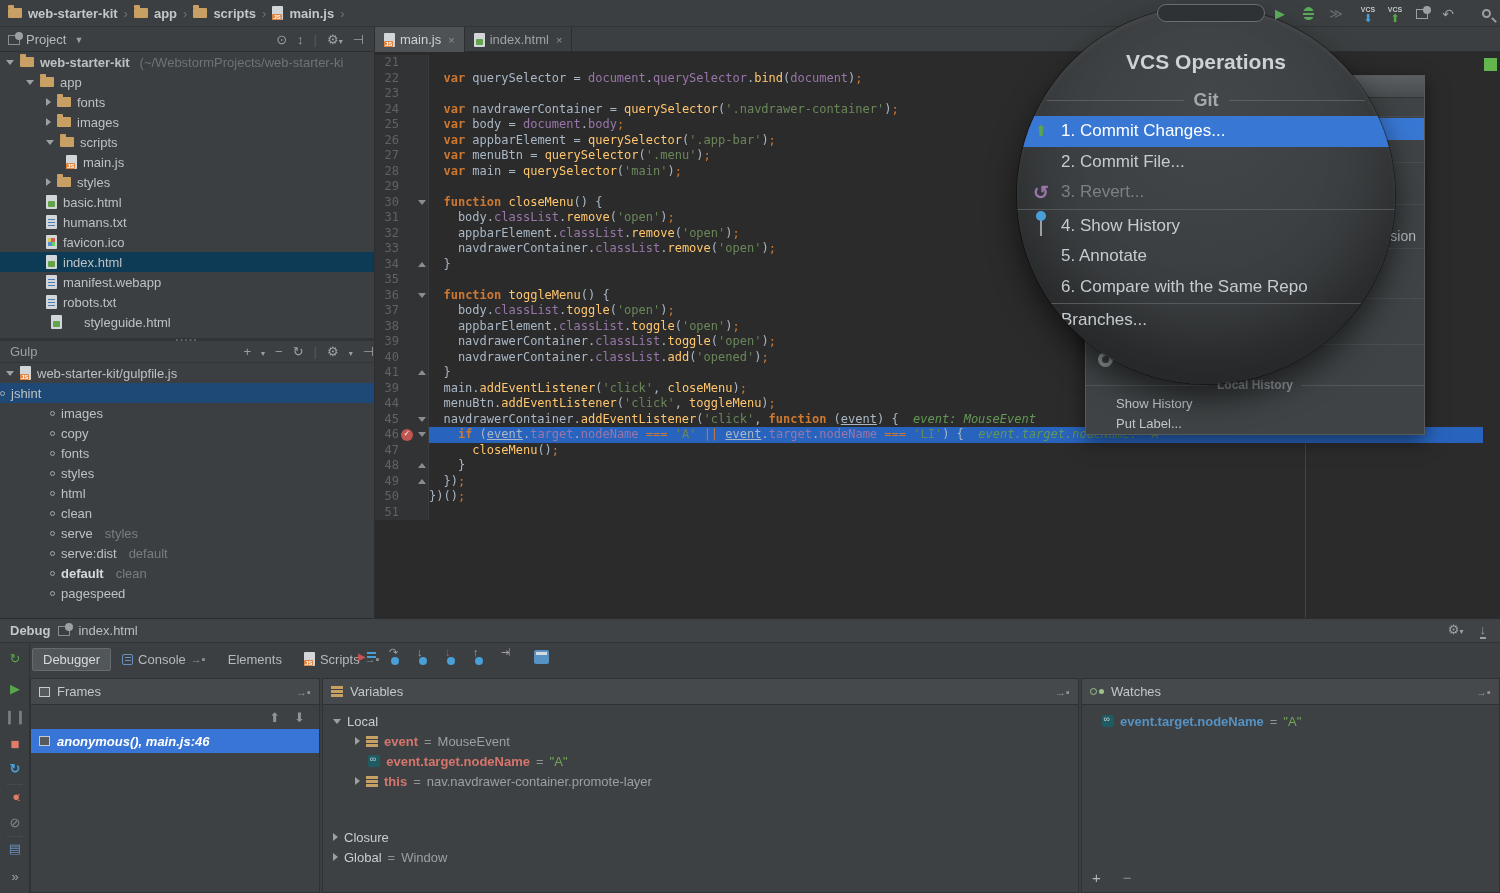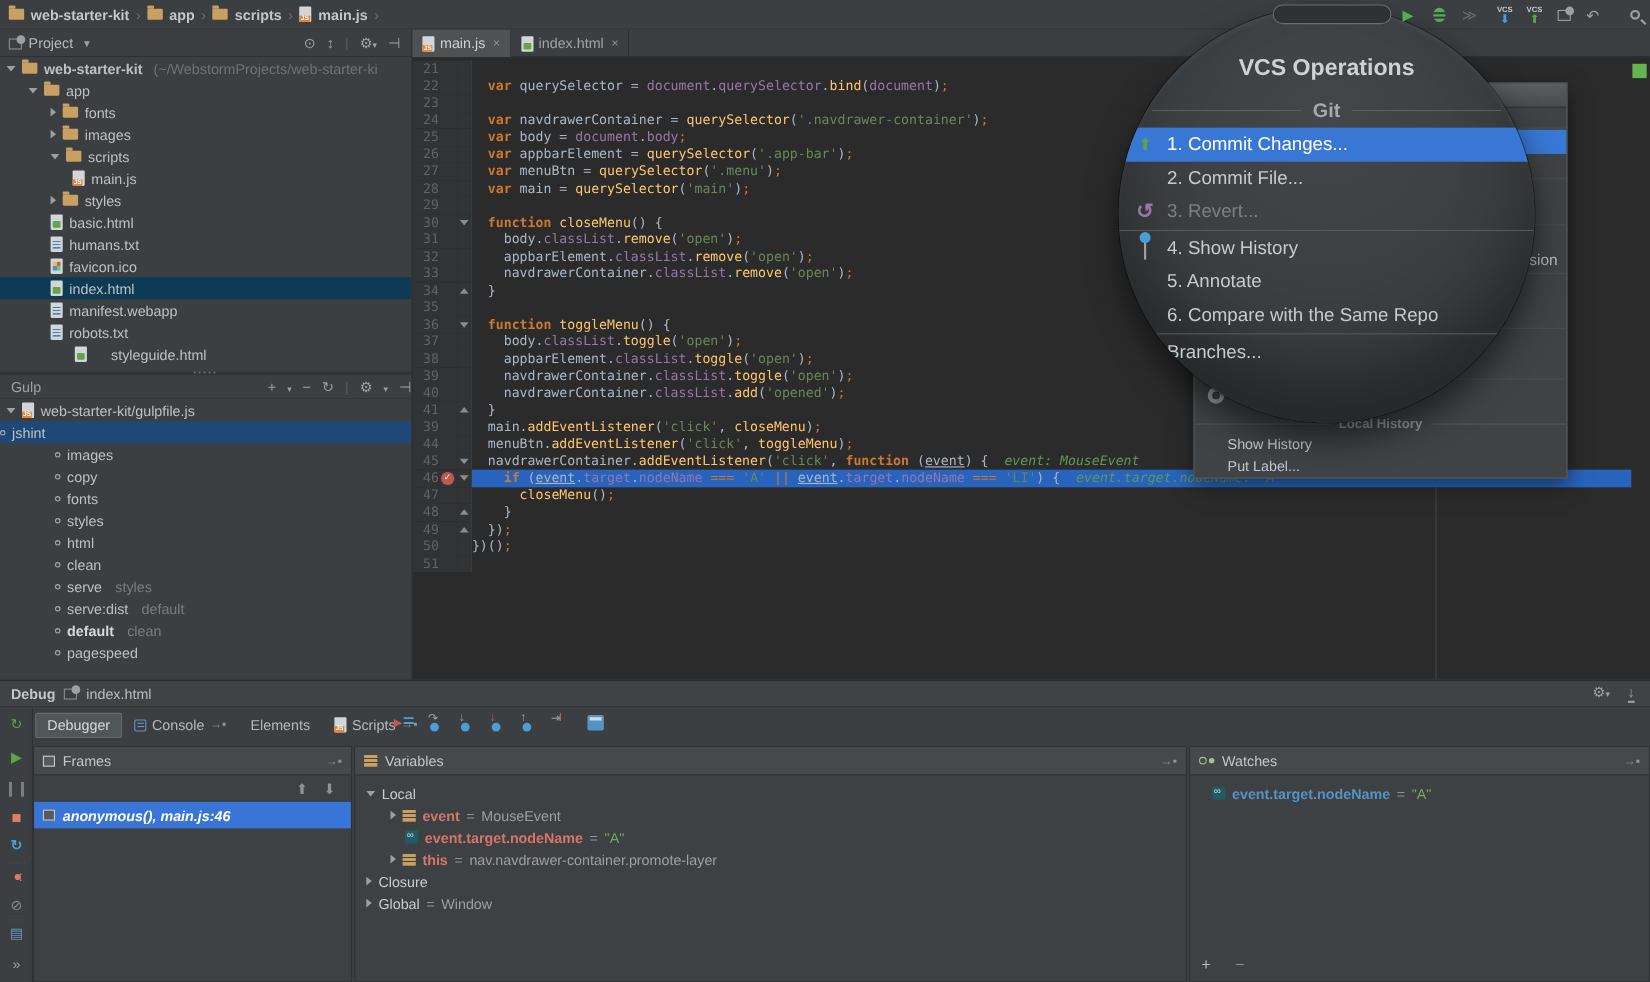--- a/index.html
+++ b/index.html
@@ -317,21 +317,21 @@
         <span>index.html</span>
       </div>
       <div class="trow" style="padding-left: 46px;">
         <span class="fi fi-txt"></span>
         <span>manifest.webapp</span>
       </div>
       <div class="trow" style="padding-left: 46px;">
         <span class="fi fi-txt"></span>
         <span>robots.txt</span>
       </div>
-      <div class="trow" style="padding-left: 68px; gap: 22px;">
+      <div class="trow" style="padding-left: 51px; gap: 22px;">
         <span class="fi fi-html"></span>
         <span>styleguide.html</span>
       </div>
     </div>
 
   <div class="abs splitter">•••••</div>
   <div class="abs gulp-head">
     <span>Gulp</span>
     <span class="sp"></span>
     <span>+<span style="font-size:8px">▾</span></span>
@@ -756,21 +756,21 @@
             <span class="veq"> = </span>
             <span class="vstr">"A"</span>
           </div>
           <div class="var-row" style="padding-left: 22px;">
             <span class="tree-arrow arr-r"></span>
             <span class="bars-ic"></span>
             <span class="vname">this</span>
             <span class="veq"> = </span>
             <span class="vval">nav.navdrawer-container.promote-layer</span>
           </div>
-          <div class="var-row" style="padding-left: 0px;">
+          <div class="var-row" style="padding-left: 0px; margin-top: 36px;">
             <span class="tree-arrow arr-r"></span>
             <span class="vsec">Closure</span>
           </div>
           <div class="var-row" style="padding-left: 0px;">
             <span class="tree-arrow arr-r"></span>
             <span class="vsec">Global</span>
             <span class="veq"> = </span>
             <span class="vval">Window</span>
           </div>
         </div>

